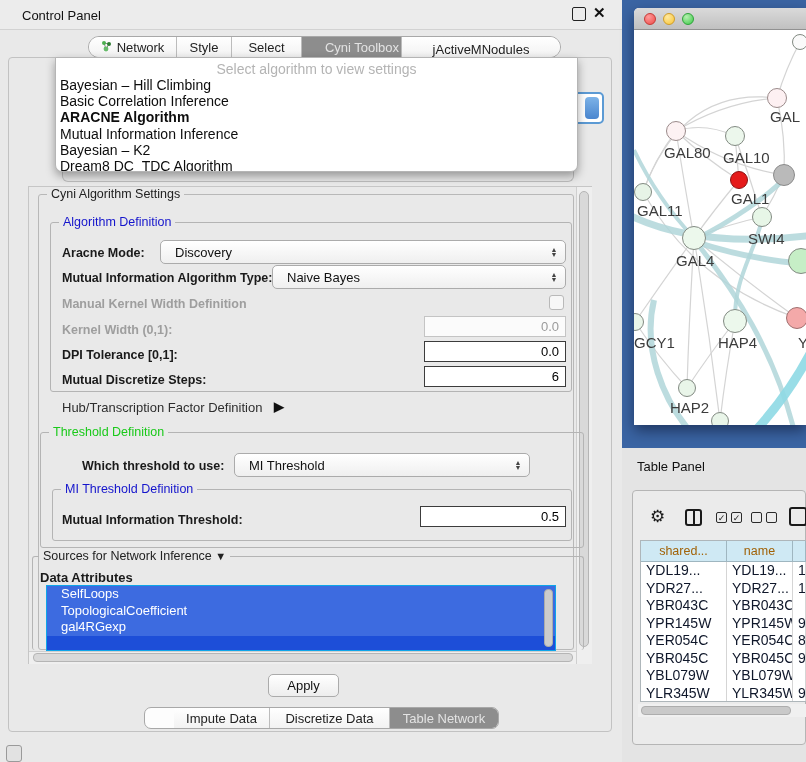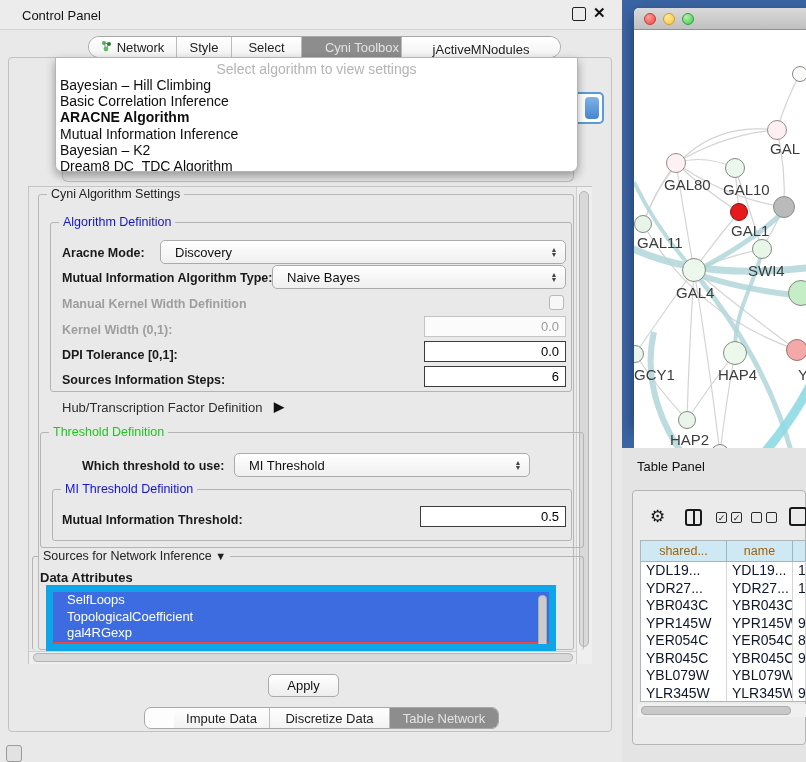--- a/index.html
+++ b/index.html
@@ -45,35 +45,35 @@
   .gtitle.blue{color:#1414cc;}
   .gtitle.green{color:#19c919;}
   .lbl{position:absolute;font-size:12.5px;font-weight:bold;color:#1a1a1a;white-space:nowrap;}
   .lbl.dis{color:#9e9e9e;}
   .combo{position:absolute;height:24px;border:1px solid #ababab;border-radius:5px;background:linear-gradient(#ffffff,#efefef);display:flex;align-items:center;font-size:13px;color:#111;cursor:pointer;}
   .combo .cv{padding-left:14px;flex:1;}
   .combo .arrows{width:14px;margin-right:4px;display:flex;flex-direction:column;align-items:center;line-height:5px;font-size:7px;color:#444;}
   .field{position:absolute;height:21px;background:#fff;border:1.5px solid #3c3c3c;font-size:13px;color:#000;text-align:right;padding:2px 6px 0 0;}
   .field.dis{border:1px solid #c4c4c4;background:#fbfbfb;color:#9b9b9b;}
   .checkbox{position:absolute;width:15px;height:15px;border:1px solid #b9b9b9;border-radius:3px;background:#f7f7f7;cursor:pointer;}
-  .listbox{position:absolute;background:#ef4444;border:7px solid #0ea5e9;overflow:hidden;}
+  .listbox{position:absolute;background:#1d4ed8;border:1px solid #0ea5e9;overflow:hidden;}
   .listrow{height:16.5px;line-height:16.5px;font-size:13px;color:#fff;background:#3d6be0;padding-left:14px;cursor:pointer;}
   .list-vthumb{position:absolute;right:2px;top:3px;width:9px;height:58px;background:#cccccc;border:1px solid #ababab;border-radius:4px;}
 
   .apply{left:268px;top:674px;width:71px;height:23px;border:1px solid #ababab;border-radius:5px;background:linear-gradient(#ffffff,#ededed);font-size:13px;color:#111;display:flex;align-items:center;justify-content:center;cursor:pointer;}
 
   .btabbar{left:144px;top:707px;height:22px;display:flex;border:1px solid #a8a8a8;border-radius:7px;overflow:hidden;background:#fdfdfd;}
   .corner-ic{left:6px;top:745px;width:16px;height:17px;border:1.5px solid #9a9a9a;border-radius:3px;background:#e2e2e2;cursor:pointer;}
 
   
   .desktop{left:622px;top:0;width:184px;height:448px;background:#3a64a3;}
   .netwin{left:634px;top:8px;width:172px;height:417px;background:#fff;border-radius:5px 0 0 0;box-shadow:0 6px 14px rgba(0,0,20,.45);}
   .netbar{left:0;top:0;width:172px;height:22px;background:linear-gradient(#dadada,#c0c0c0);border-bottom:1px solid #919191;border-radius:5px 0 0 0;}
   .light{position:absolute;top:5px;width:12px;height:12px;border-radius:50%;cursor:pointer;}
-  .canvas{left:0;top:22px;width:172px;height:395px;overflow:hidden;background:#fff;margin-top:32px;}
+  .canvas{left:0;top:22px;width:172px;height:395px;overflow:hidden;background:#fff;}
   .node{position:absolute;border-radius:50%;border:1.5px solid #828a82;}
   .nlabel{position:absolute;font-size:15px;color:#3c3c3c;white-space:nowrap;}
 
   .tp-area{left:622px;top:448px;width:184px;height:314px;background:#e4e4e4;}
   .tp-title{left:637px;top:459px;font-size:13px;color:#111;}
   .tp-box{left:632px;top:490px;width:174px;height:255px;background:#ebebeb;border:1px solid #b5b5b5;border-radius:4px;}
   .tp-toolbar-ic{position:absolute;cursor:pointer;}
   .gear{font-size:17px;color:#1a1a1a;line-height:17px;}
   .cols-ic{width:17px;height:17px;border:2px solid #1a1a1a;border-radius:3px;}
   .cols-ic::after{content:"";position:absolute;left:6px;top:0;width:2px;height:13px;background:#1a1a1a;}
@@ -164,21 +164,21 @@
   <div class="combo" style="left:272px;top:265px;width:294px;">
     <span class="cv">Naive Bayes</span>
     <span class="arrows">▲<br>▼</span>
   </div>
   <div class="lbl dis" style="left:62px;top:297px;">Manual Kernel Width Definition</div>
   <div class="checkbox" style="left:549px;top:295px;"></div>
   <div class="lbl dis" style="left:62px;top:323px;">Kernel Width (0,1):</div>
   <div class="field dis" style="left:424px;top:316px;width:142px;">0.0</div>
   <div class="lbl" style="left:62px;top:348px;">DPI Tolerance [0,1]:</div>
   <div class="field" style="left:424px;top:341px;width:142px;">0.0</div>
-  <div class="lbl" style="left:62px;top:373px;">Sources Information Steps:</div>
+  <div class="lbl" style="left:62px;top:373px;">Mutual Discretize Steps:</div>
   <div class="field" style="left:424px;top:366px;width:142px;">6</div>
 
   <div class="lbl" style="left:62px;top:400px;font-weight:normal;font-size:13px;color:#2e2e2e;">Hub/Transcription Factor Definition</div>
   <div class="lbl" style="left:274px;top:399px;font-size:13px;color:#111;">▶</div>
 
   <div class="groupbox" style="left:40px;top:432px;width:544px;height:116px;">
     <span class="gtitle green" style="left:8px;">Threshold Definition</span>
   </div>
   <div class="lbl" style="left:82px;top:459px;">Which threshold to use:</div>
   <div class="combo" style="left:234px;top:453px;width:296px;">

